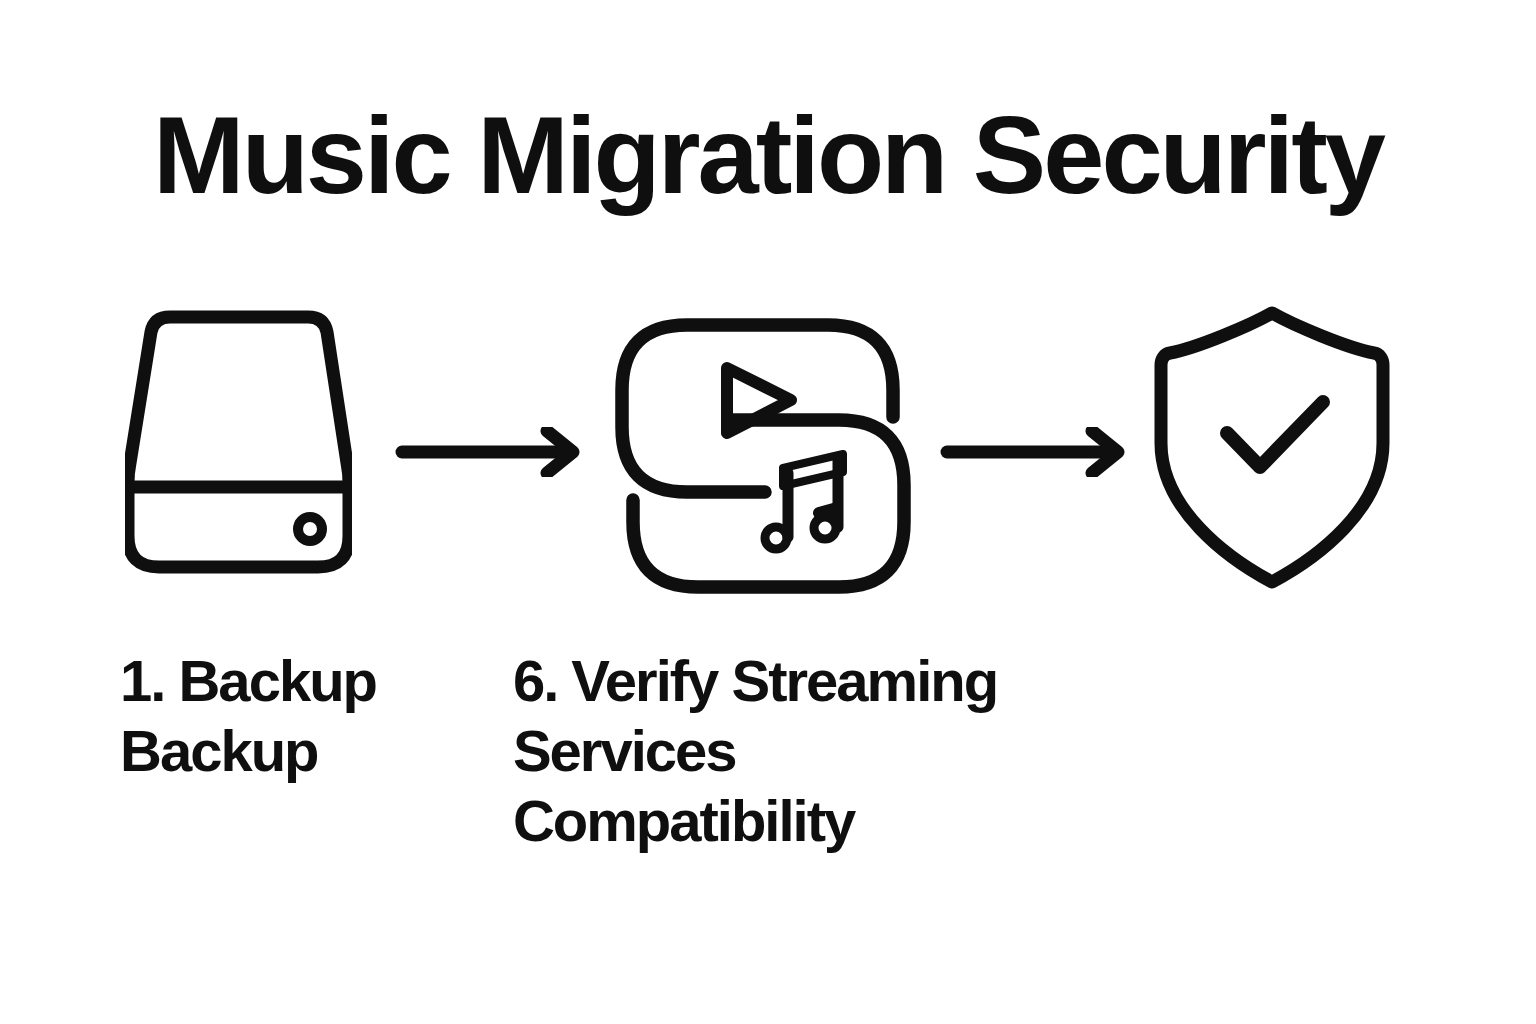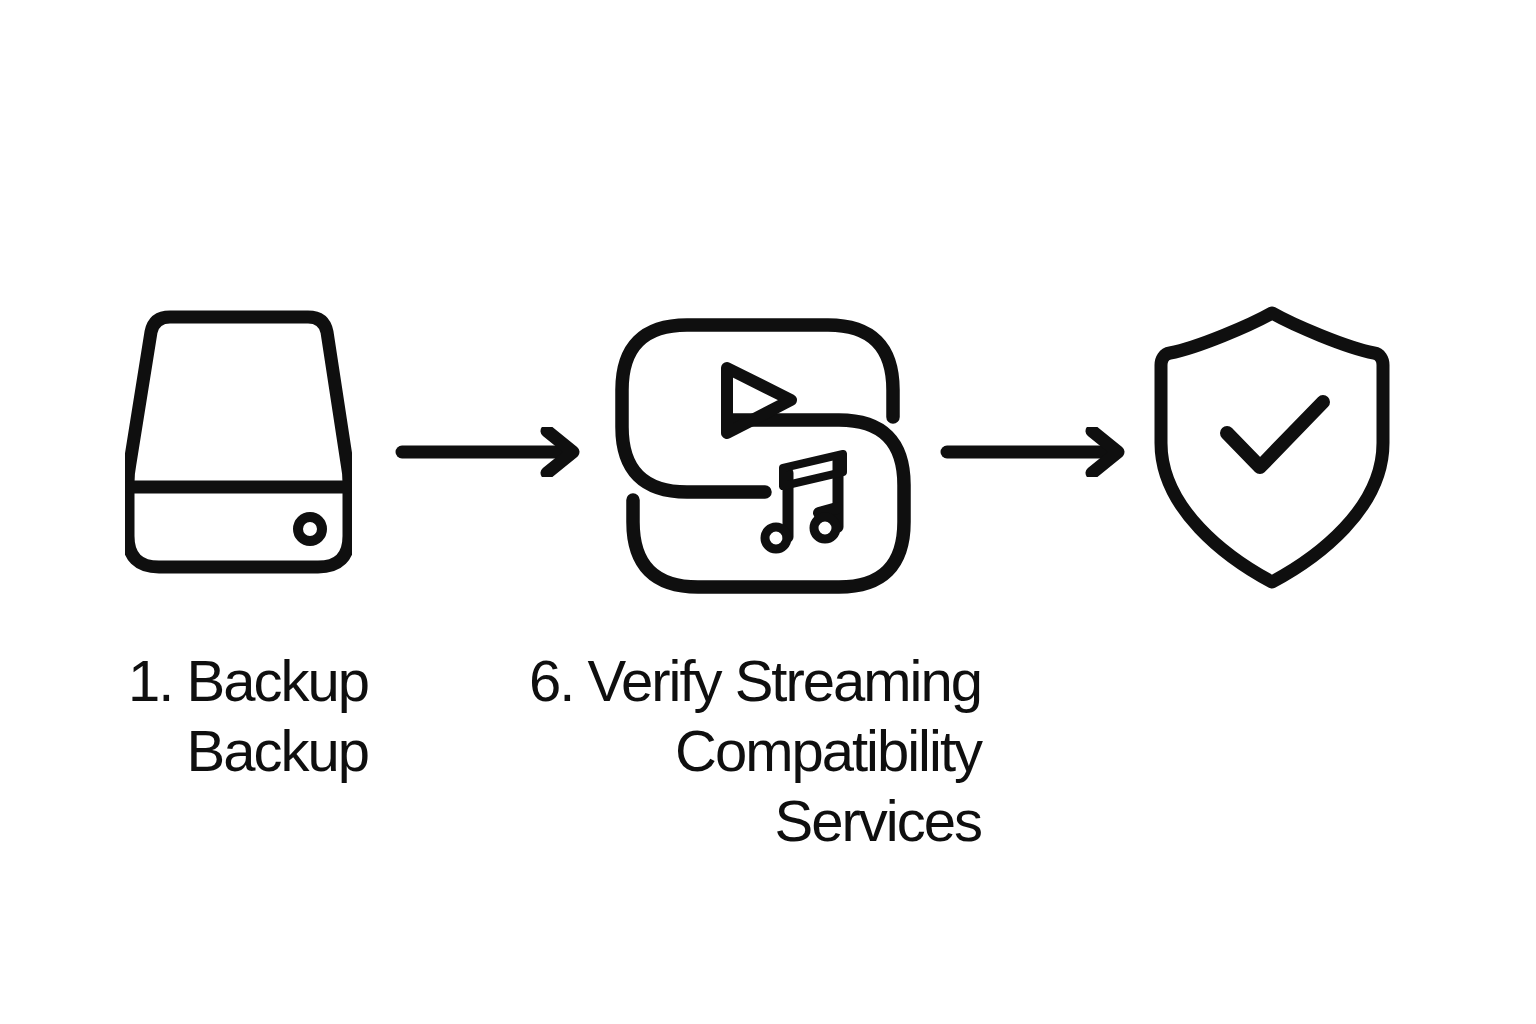--- a/index.html
+++ b/index.html
@@ -38,37 +38,38 @@
   .icon-wrap svg { display: block; }
   #icon-drive  { left: 125px; top: 310px; }
   #icon-sync   { left: 612px; top: 315px; }
   #icon-shield { left: 1152px; top: 305px; }
   #arrow-1 { left: 395px; top: 427px; }
   #arrow-2 { left: 940px; top: 427px; }
   .step-label {
     position: absolute;
     top: 646px;
     transform: translateX(-50%);
-    text-align: right;
+    text-align: left;
     font-size: 58px;
-    font-weight: 400;
+    font-weight: 700;
     letter-spacing: -2px;
     line-height: 70px;
     color: var(--ink);
     white-space: nowrap;
   }
   #label-1 { left: 248px; }
   #label-2 { left: 755px; }
   #label-3 { left: 1274px; }
 </style>
 </head>
 <body>
 
 <div class="canvas">
 
+  <h1 class="title">Music Migration Security</h1>
 
   <div class="icon-wrap" id="icon-drive">
     <svg width="227" height="265" viewBox="0 0 227 265" fill="none" stroke="currentColor" stroke-width="13" stroke-linecap="round" stroke-linejoin="round">
       <path d="M 45,7 L 183,7 Q 199,7 202,22 L 222,153 Q 224,163 224,173 L 224,226 Q 224,257 193,257 L 34,257 Q 3,257 3,226 L 3,173 Q 3,163 5,153 L 26,22 Q 29,7 45,7 Z"></path>
       <path d="M 5,177 L 222,177"></path>
       <circle cx="185" cy="219" r="12" stroke-width="10"></circle>
     </svg>
   </div>
 
   <div class="icon-wrap" id="arrow-1">
@@ -112,18 +113,18 @@
     </svg>
   </div>
 
   <div class="step-label" id="label-1">
     <div>1. Backup</div>
     <div>Backup</div>
   </div>
 
   <div class="step-label" id="label-2">
     <div>6. Verify Streaming</div>
+    <div>Services</div>
     <div>Compatibility</div>
-    <div>Services</div>
   </div>
 
 
 </div>
 
 </body></html>

